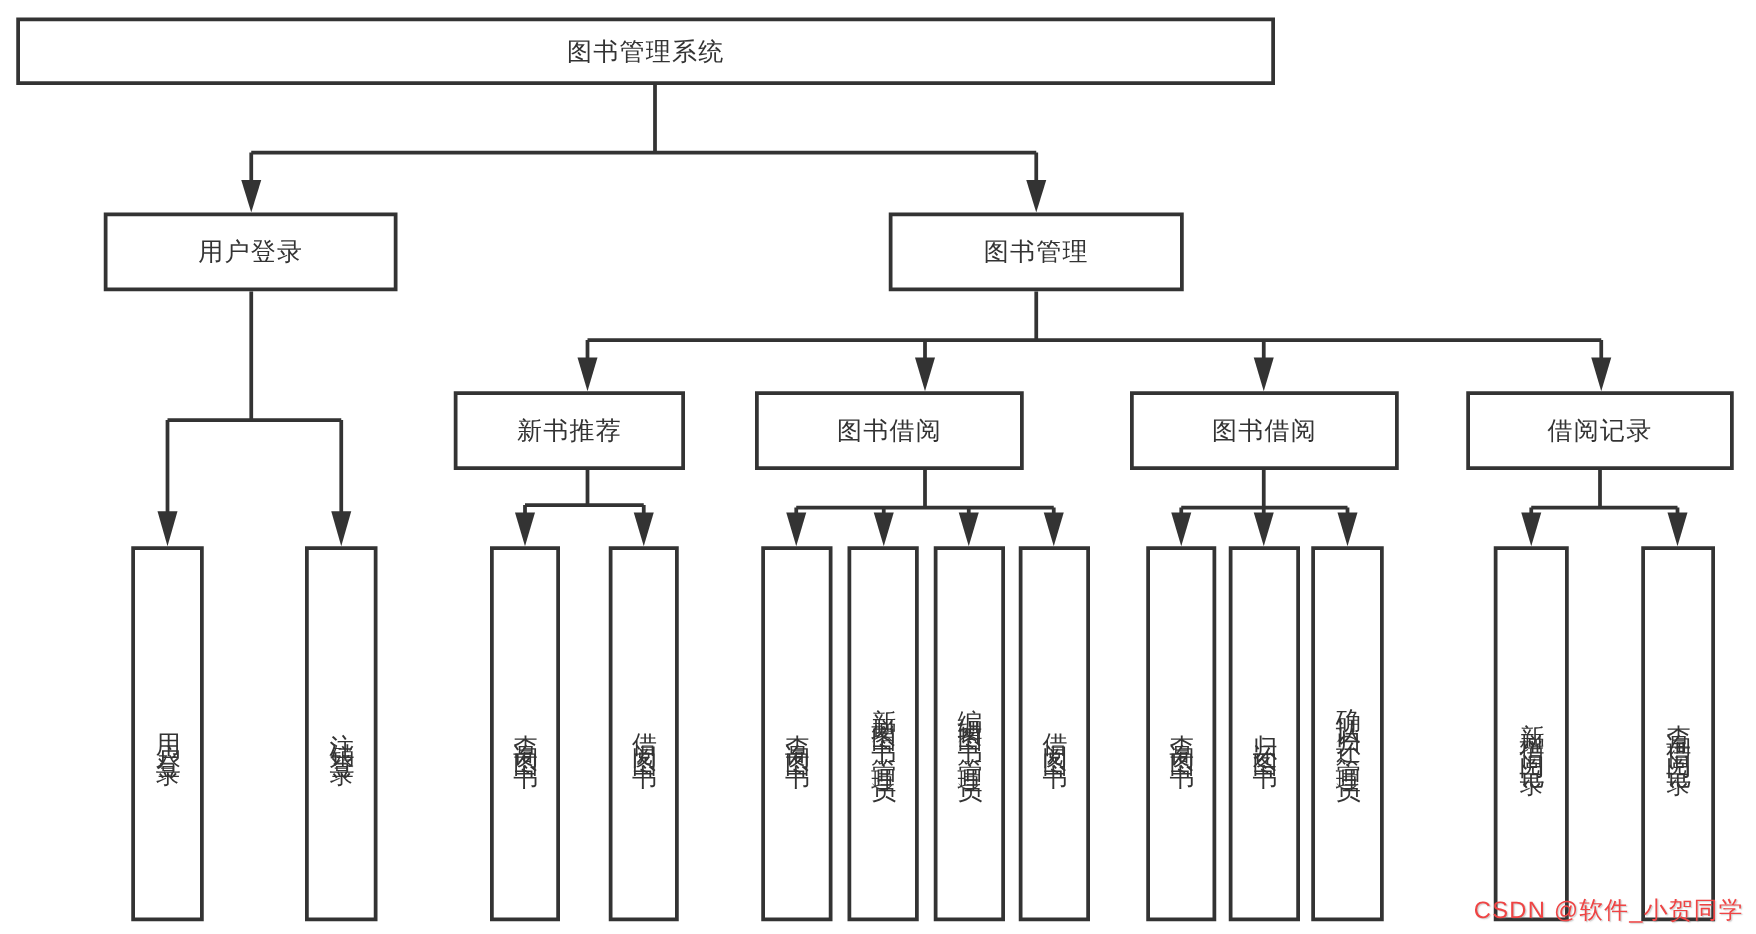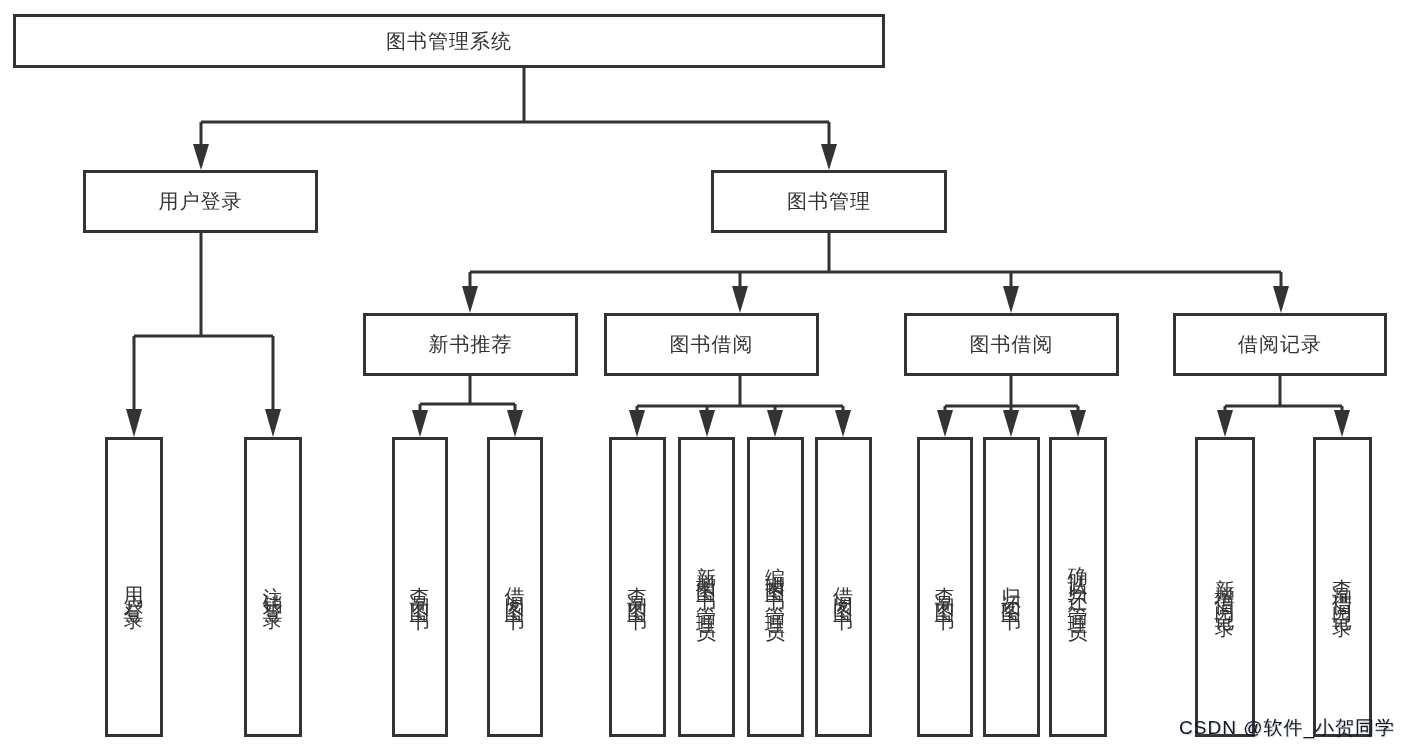--- a/index.html
+++ b/index.html
@@ -33,21 +33,21 @@
     font-size: 20px;
     letter-spacing: 8px;
     line-height: 1;
     color: #333333;
   }
   #watermark {
     position: absolute;
     right: 10px;
     bottom: 6px;
     font-size: 19px;
-    color: #0f172a;
+    color: #ef4444;
     text-shadow: 1px 1px 1px rgba(110,110,110,0.35);
     letter-spacing: 1px;
     white-space: nowrap;
   }
 </style>
 </head>
 <body>
 
 <div id="canvas">
 
@@ -80,26 +80,26 @@
     <path d="M1011 376 L1011 406 M945 406 L1078 406 M945 406 L945 412 M1011 406 L1011 412 M1078 406 L1078 412" stroke="#333333" stroke-width="3" fill="none"></path>
     <path d="M937 410 L953 410 L945 437 Z" fill="#333333"></path>
     <path d="M1003 410 L1019 410 L1011 437 Z" fill="#333333"></path>
     <path d="M1070 410 L1086 410 L1078 437 Z" fill="#333333"></path>
 
     <path d="M1280 376 L1280 406 M1225 406 L1342 406 M1225 406 L1225 412 M1342 406 L1342 412" stroke="#333333" stroke-width="3" fill="none"></path>
     <path d="M1217 410 L1233 410 L1225 437 Z" fill="#333333"></path>
     <path d="M1334 410 L1350 410 L1342 437 Z" fill="#333333"></path>
   </svg>
 
-  <div class="node hbox" style="left:13px; top:14px; width:872px; height:54px;">图书管理系统</div>
+  <div class="node hbox" style="left:13px; top:14px; width:1007px; height:54px;">图书管理系统</div>
 
   <div class="node hbox" style="left:83px; top:170px; width:235px; height:63px;">用户登录</div>
   <div class="node hbox" style="left:711px; top:170px; width:236px; height:63px;">图书管理</div>
 
-  <div class="node hbox" style="left:363px; top:313px; width:215px; height:63px;">新书推荐</div>
+  <div class="node hbox" style="left:363px; top:313px; width:185px; height:63px;">新书推荐</div>
   <div class="node hbox" style="left:604px; top:313px; width:215px; height:63px;">图书借阅</div>
   <div class="node hbox" style="left:904px; top:313px; width:215px; height:63px;">图书借阅</div>
   <div class="node hbox" style="left:1173px; top:313px; width:214px; height:63px;">借阅记录</div>
 
   <div class="node vbox" style="left:105px; top:437px; width:58px; height:300px;">
     <span>用户登录</span>
   </div>
   <div class="node vbox" style="left:244px; top:437px; width:58px; height:300px;">
     <span>注销登录</span>
   </div>

